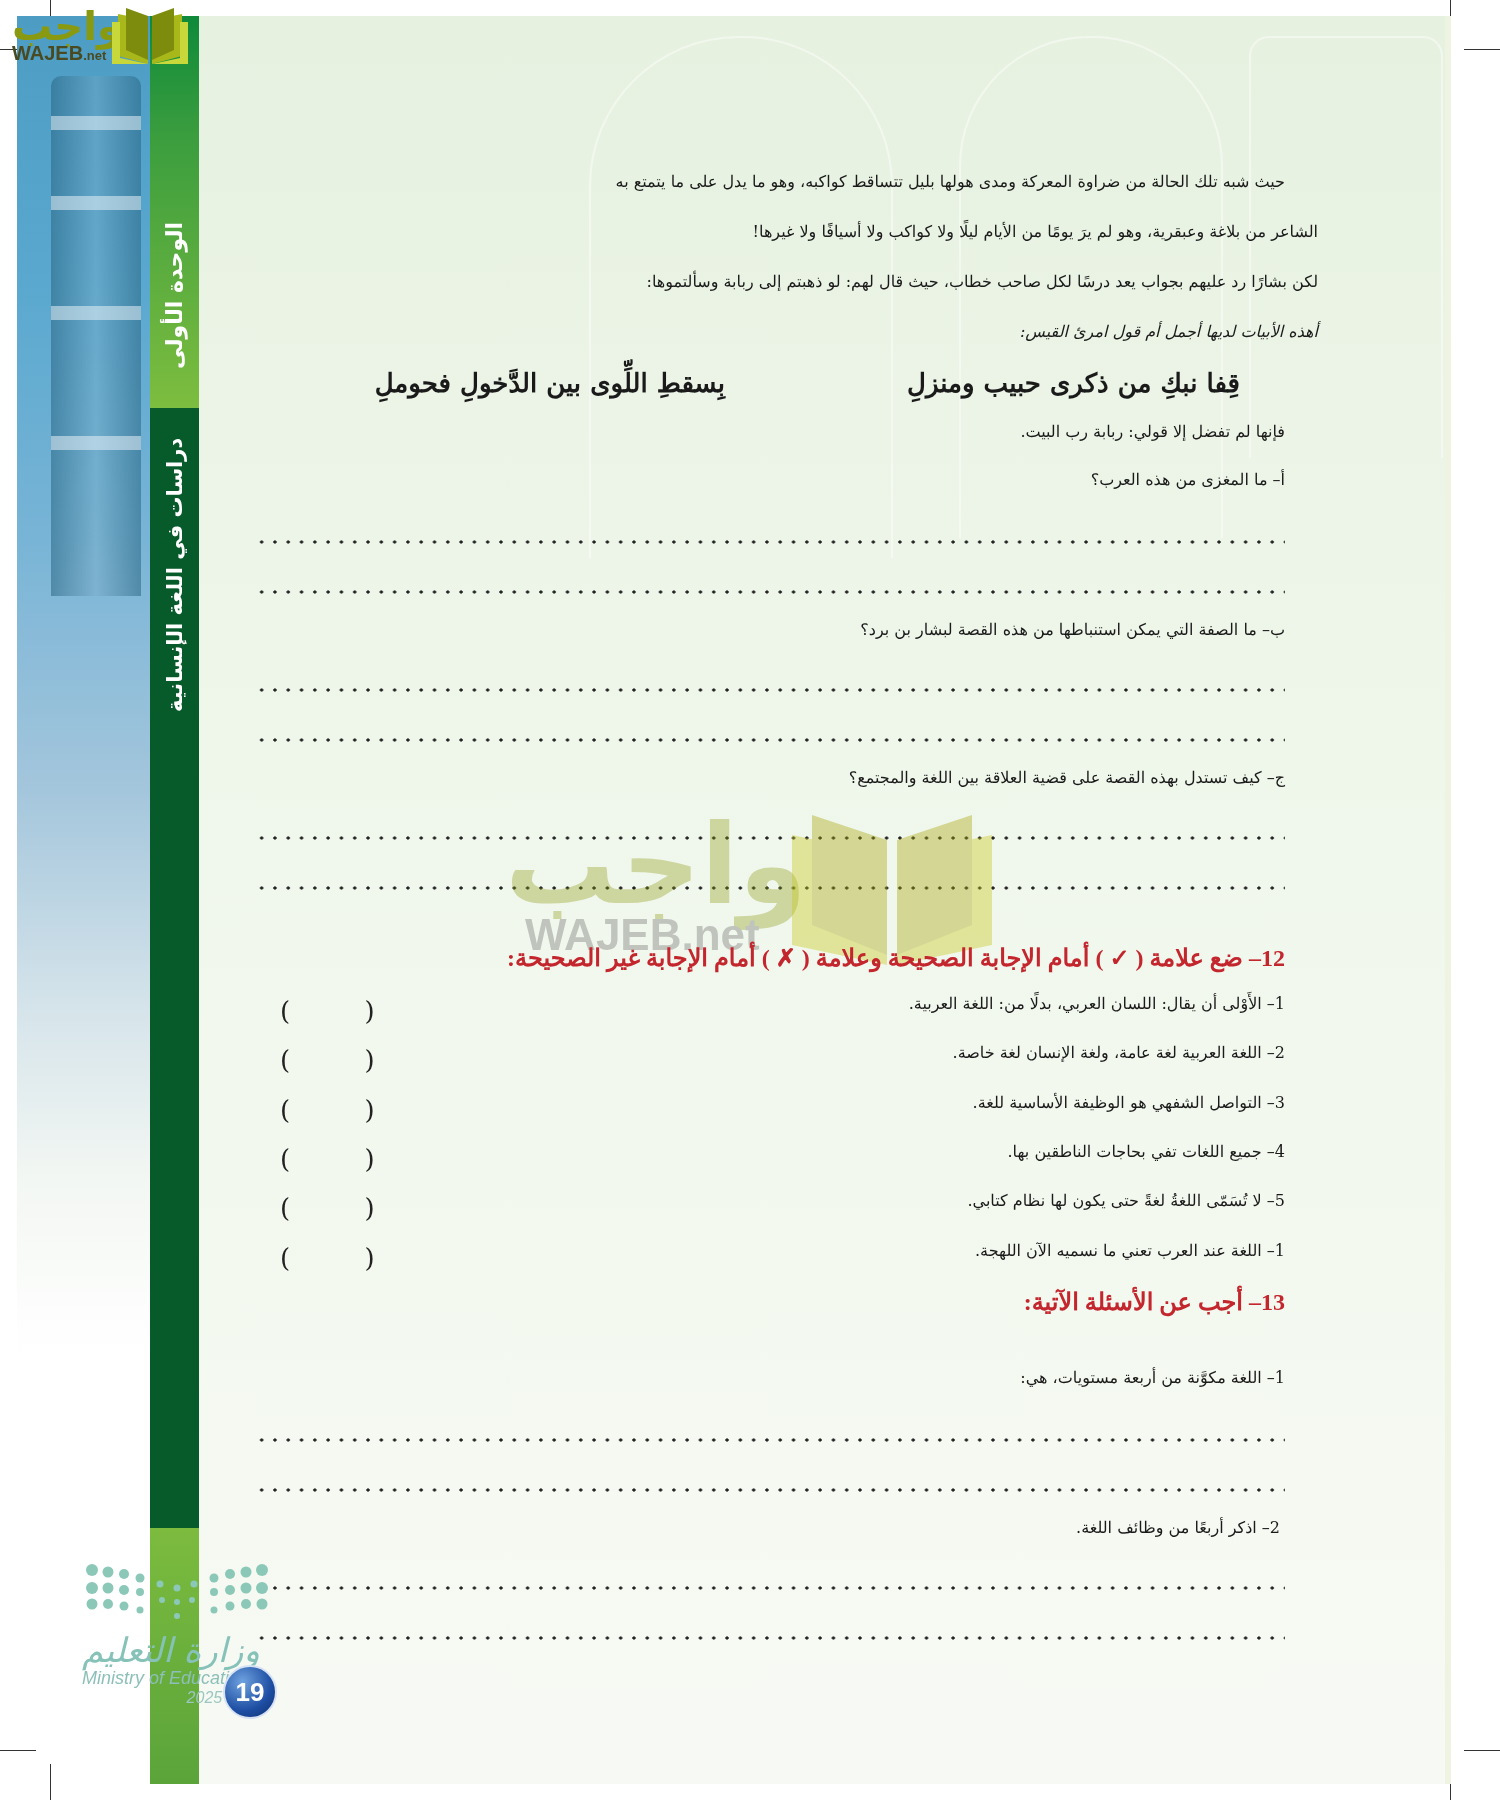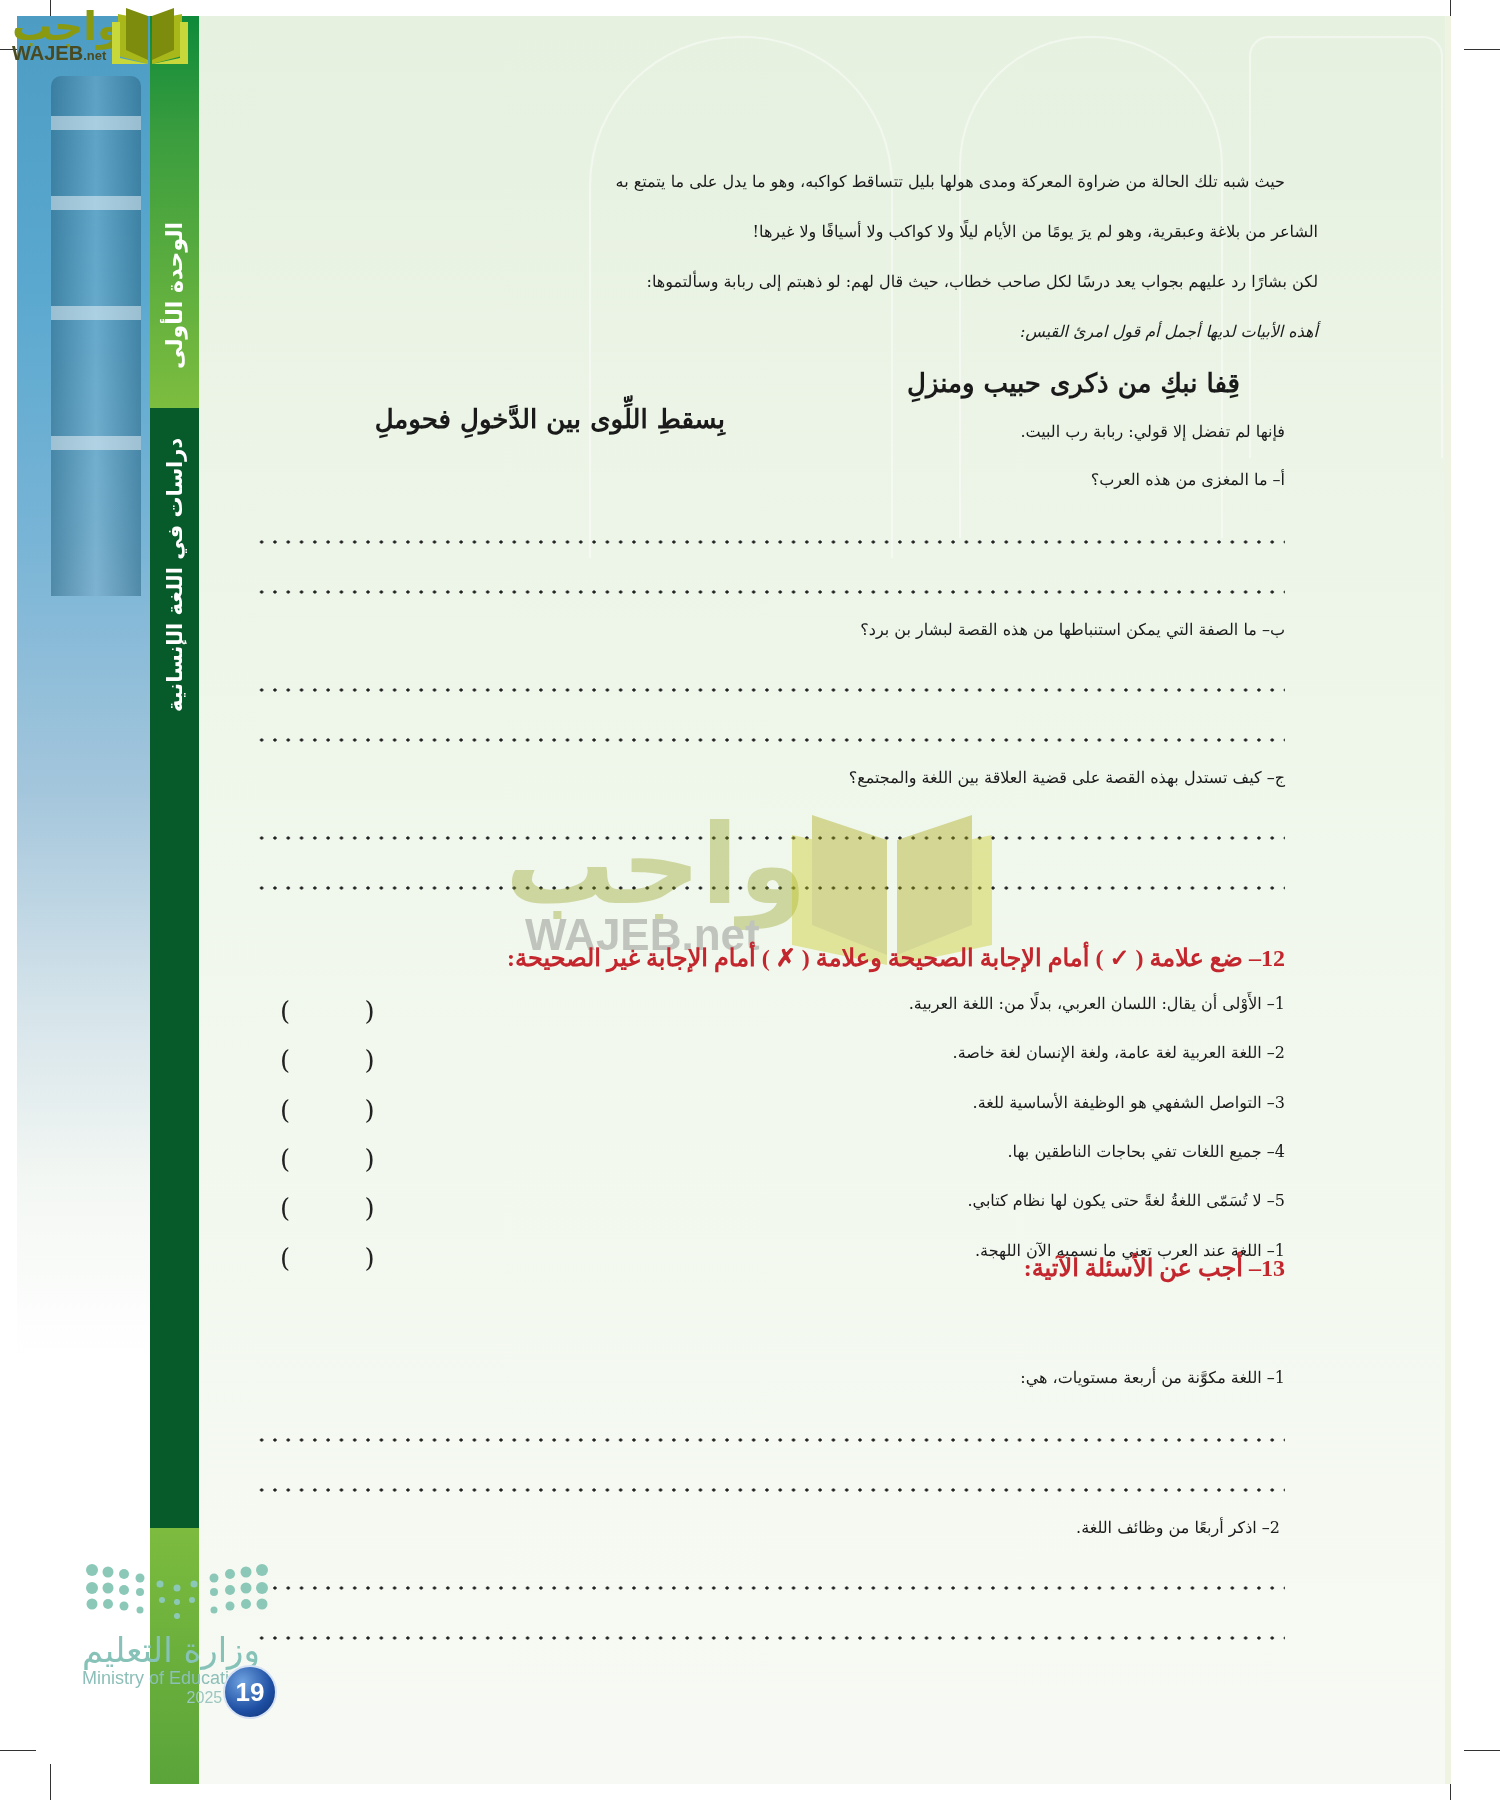--- a/index.html
+++ b/index.html
@@ -69,21 +69,21 @@
     background-image:radial-gradient(circle,#222 1.4px,transparent 1.8px);
     background-size:13.3px 4px; background-repeat:repeat-x;
   }
   .paren { position:absolute; font-family:"DejaVu Serif", serif; font-size:26px; color:#222; }
   
   .wm { position:absolute; left:505px; top:810px; opacity:0.35; }
   .wm-ar { font-family:"DejaVu Sans", sans-serif; font-weight:bold; font-size:110px; color:#8a9a10; line-height:110px; }
   .wm-en { font-family:"Liberation Sans", sans-serif; font-weight:bold; font-size:44px; color:#666; margin-top:-10px; margin-left:20px; }
   .wm-book { position:absolute; left:772px; top:815px; width:240px; height:150px; opacity:0.4; }
   
-  .ministry { position:absolute; left:82px; top:1560px; width:190px; }
+  .ministry { position:absolute; left:82px; top:1560px; width:190px;font-style:italic; }
   .m-dots { width:190px; height:60px; }
   .m-ar { font-family:"DejaVu Sans", sans-serif; font-size:34px; color:#86c2b8; direction:rtl; text-align:left; margin-top:6px; }
   .m-en { font-family:"Liberation Sans", sans-serif; font-size:18px; color:#8cbfb8; margin-top:-2px; }
   .m-yr { font-family:"Liberation Sans", sans-serif; font-size:16px; color:#9cc6c0;text-align:right; }
   .page-num {
     position:absolute; left:223px; top:1665px; width:50px; height:50px; border-radius:50%;
     background:radial-gradient(circle at 35% 30%,#6fa2e0,#1e4fa3 60%,#0f2f70);
     color:#fff; font-family:"Liberation Sans", sans-serif; font-weight:bold; font-size:26px;
     display:flex; align-items:center; justify-content:center; border:2px solid #d6e2f4;
   }
@@ -132,21 +132,21 @@
   <path d="M62 2 L40 10 L40 54 L62 44 Z" fill="#7e8c0e"></path>
   <path d="M0 16 L8 16 L8 52 L36 58 L0 58 Z" fill="#c8d83a"></path>
   <path d="M76 16 L68 16 L68 52 L40 58 L76 58 Z" fill="#c8d83a"></path>
 </svg>
 
 <div class="txt" style="right:215px;top:172px;">حيث شبه تلك الحالة من ضراوة المعركة ومدى هولها بليل تتساقط كواكبه، وهو ما يدل على ما يتمتع به</div>
 <div class="txt" style="right:182px;top:222px;">الشاعر من بلاغة وعبقرية، وهو لم يرَ يومًا من الأيام ليلًا ولا كواكب ولا أسيافًا ولا غيرها!</div>
 <div class="txt" style="right:182px;top:272px;">لكن بشارًا رد عليهم بجواب يعد درسًا لكل صاحب خطاب، حيث قال لهم: لو ذهبتم إلى ربابة وسألتموها:</div>
 <div class="txt" style="right:182px;top:322px;font-style:italic;">أهذه الأبيات لديها أجمل أم قول امرئ القيس:</div>
 <div class="txt verse" style="right:260px;top:368px;">قِفا نبكِ من ذكرى حبيب ومنزلِ</div>
-<div class="txt verse" style="right:775px;top:368px;margin-top:36px;">بِسقطِ اللِّوى بين الدَّخولِ فحوملِ</div>
+<div class="txt verse" style="right:775px;top:368px;">بِسقطِ اللِّوى بين الدَّخولِ فحوملِ</div>
 <div class="txt" style="right:215px;top:422px;">فإنها لم تفضل إلا قولي: ربابة رب البيت.</div>
 
 <div class="txt" style="right:215px;top:470px;">أ– ما المغزى من هذه العرب؟</div>
 <div class="dots" style="top:540px;"></div>
 <div class="dots" style="top:590px;"></div>
 
 <div class="txt" style="right:215px;top:620px;">ب– ما الصفة التي يمكن استنباطها من هذه القصة لبشار بن برد؟</div>
 <div class="dots" style="top:688px;"></div>
 <div class="dots" style="top:738px;"></div>
 
@@ -178,21 +178,21 @@
 
 <div class="txt" style="right:215px;top:1142px;">4– جميع اللغات تفي بحاجات الناطقين بها.</div>
 <div class="paren" style="left:280px;top:1144px;">(&nbsp;&nbsp;&nbsp;&nbsp;&nbsp;&nbsp;&nbsp;&nbsp;&nbsp;)</div>
 
 <div class="txt" style="right:215px;top:1191px;">5– لا تُسَمّى اللغةُ لغةً حتى يكون لها نظام كتابي.</div>
 <div class="paren" style="left:280px;top:1193px;">(&nbsp;&nbsp;&nbsp;&nbsp;&nbsp;&nbsp;&nbsp;&nbsp;&nbsp;)</div>
 
 <div class="txt" style="right:215px;top:1241px;">1– اللغة عند العرب تعني ما نسميه الآن اللهجة.</div>
 <div class="paren" style="left:280px;top:1243px;">(&nbsp;&nbsp;&nbsp;&nbsp;&nbsp;&nbsp;&nbsp;&nbsp;&nbsp;)</div>
 
-<div class="txt heading" style="right:215px;top:1254px;">13– أجب عن الأسئلة الآتية:</div>
+<div class="txt heading" style="right:215px;top:1288px;">13– أجب عن الأسئلة الآتية:</div>
 <div class="txt" style="right:215px;top:1368px;">1– اللغة مكوَّنة من أربعة مستويات، هي:</div>
 <div class="dots" style="top:1438px;"></div>
 <div class="dots" style="top:1488px;"></div>
 
 <div class="txt" style="right:220px;top:1518px;">2– اذكر أربعًا من وظائف اللغة.</div>
 <div class="dots" style="top:1586px;"></div>
 <div class="dots" style="top:1636px;"></div>
 
 <div class="ministry">
   <svg class="m-dots" viewBox="0 0 190 60">

